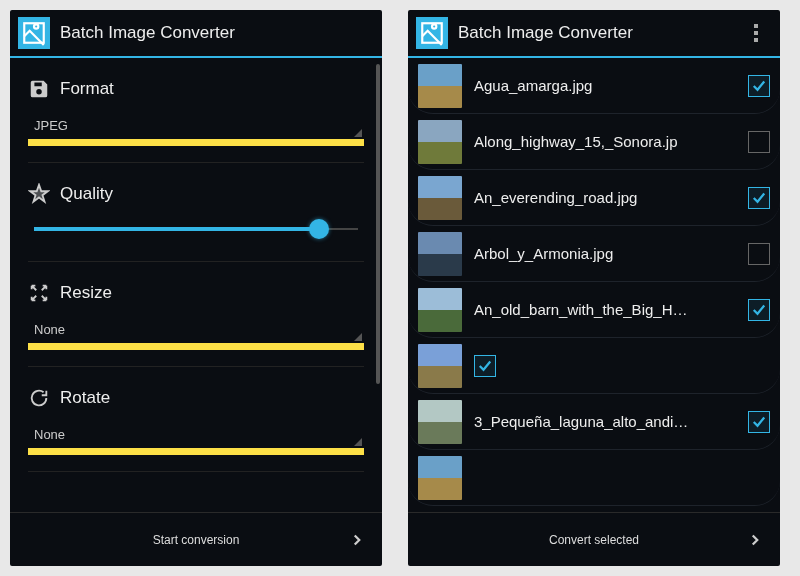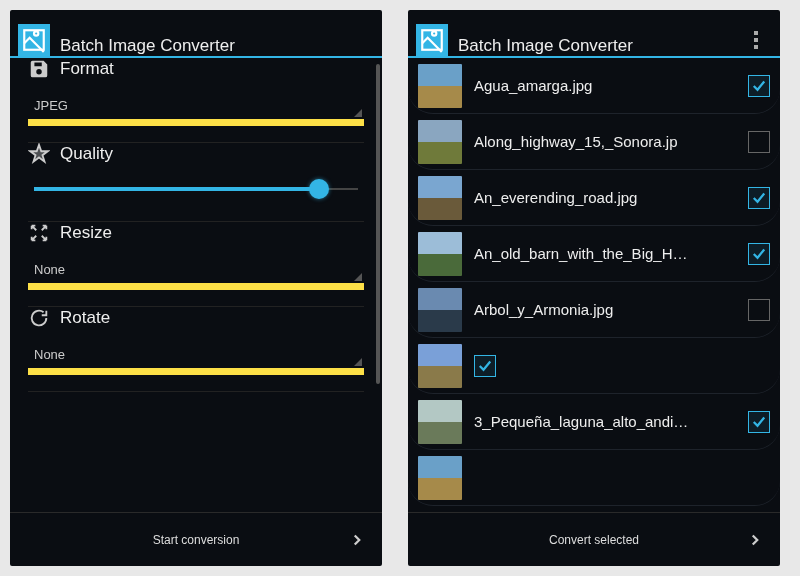--- a/index.html
+++ b/index.html
@@ -20,21 +20,21 @@
     border-radius: 2px;
     display: flex;
     flex-direction: column;
     color: #ddd;
     overflow: hidden;
     position: relative;
   }
   .actionbar {
     height: 48px;
     display: flex;
-    align-items: flex-end;
+    align-items: center;
     padding: 0 8px;
     border-bottom: 2px solid #33b5e5;
     gap: 10px;
   }
   .app-icon {
     width: 32px; height: 32px;
     background: #33b5e5;
     position: relative;
     display: flex;
     align-items: center;
@@ -52,21 +52,21 @@
   .overflow span { width: 4px; height: 4px; background: #aaa; }
   .content { flex: 1; overflow: hidden; padding: 0; position: relative; }
   .scroll-indicator {
     position: absolute;
     right: 2px; top: 6px;
     width: 4px; height: 320px;
     background: #555;
     border-radius: 2px;
   }
 
-  .section { margin: 0 18px; }
+  .section { margin: 6px 18px; padding-top: 14px; }
   .section-header { display: flex; align-items: center; gap: 10px; margin-bottom: 10px; }
   .section-header svg { width: 22px; height: 22px; }
   .section-title { font-size: 17px; color: #eee; }
   .spinner-value {
     font-size: 13px; color: #ccc;
     padding: 8px 0 6px 6px;
     position: relative;
     border-bottom: 7px solid #fde047;
   }
   .spinner-value::after {
@@ -252,32 +252,32 @@
         <div class="file-row">
           <div class="thumb" style="background: linear-gradient(rgb(122, 166, 208) 0%, rgb(122, 166, 208) 50%, rgb(106, 90, 58) 50%, rgb(106, 90, 58) 100%);"></div>
           <div class="fname">An_everending_road.jpg</div>
           <div class="chk on">
             <svg viewBox="0 0 24 24" fill="none" stroke="#33b5e5" stroke-width="3">
               <path d="M5 12l5 5 9-11"></path>
             </svg>
           </div>
         </div>
         <div class="file-row">
-          <div class="thumb" style="background: linear-gradient(rgb(156, 189, 216) 0%, rgb(156, 189, 216) 50%, rgb(74, 106, 58) 50%, rgb(74, 106, 58) 100%);"></div>
-          <div class="fname">An_old_barn_with_the_Big_H…</div>
-          <div class="chk on">
-            <svg viewBox="0 0 24 24" fill="none" stroke="#33b5e5" stroke-width="3">
-              <path d="M5 12l5 5 9-11"></path>
-            </svg>
-          </div>
-        </div>
-        <div class="file-row">
           <div class="thumb" style="background: linear-gradient(rgb(106, 138, 176) 0%, rgb(106, 138, 176) 50%, rgb(42, 58, 74) 50%, rgb(42, 58, 74) 100%);"></div>
           <div class="fname">Arbol_y_Armonia.jpg</div>
           <div class="chk"></div>
+        </div>
+        <div class="file-row">
+          <div class="thumb" style="background: linear-gradient(rgb(156, 189, 216) 0%, rgb(156, 189, 216) 50%, rgb(74, 106, 58) 50%, rgb(74, 106, 58) 100%);"></div>
+          <div class="fname">An_old_barn_with_the_Big_H…</div>
+          <div class="chk on">
+            <svg viewBox="0 0 24 24" fill="none" stroke="#33b5e5" stroke-width="3">
+              <path d="M5 12l5 5 9-11"></path>
+            </svg>
+          </div>
         </div>
         <div class="file-row">
           <div class="thumb" style="background: linear-gradient(rgb(122, 160, 216) 0%, rgb(122, 160, 216) 50%, rgb(138, 122, 74) 50%, rgb(138, 122, 74) 100%);"></div>
           <div class="chk on">
             <svg viewBox="0 0 24 24" fill="none" stroke="#33b5e5" stroke-width="3">
               <path d="M5 12l5 5 9-11"></path>
             </svg>
           </div>
         </div>
         <div class="file-row">

